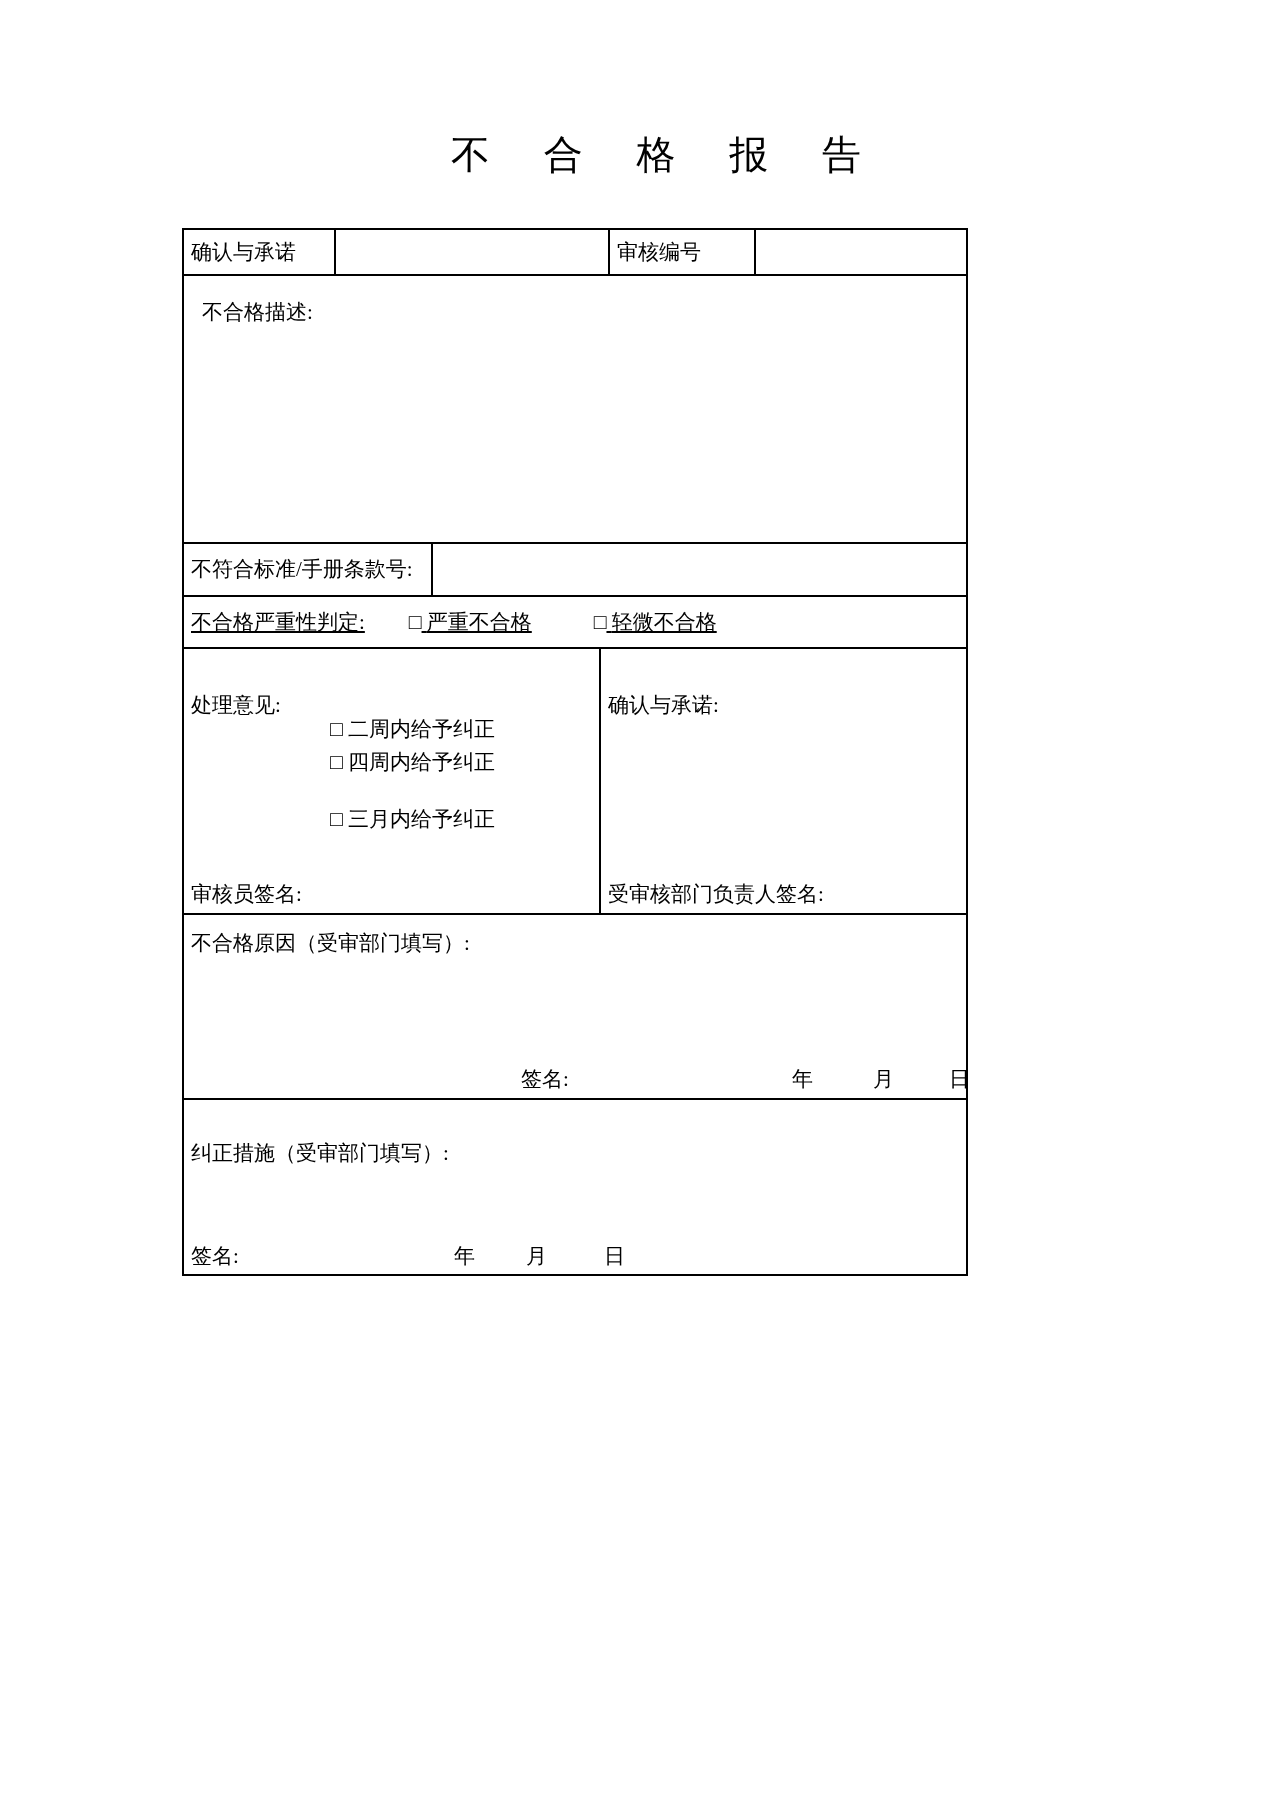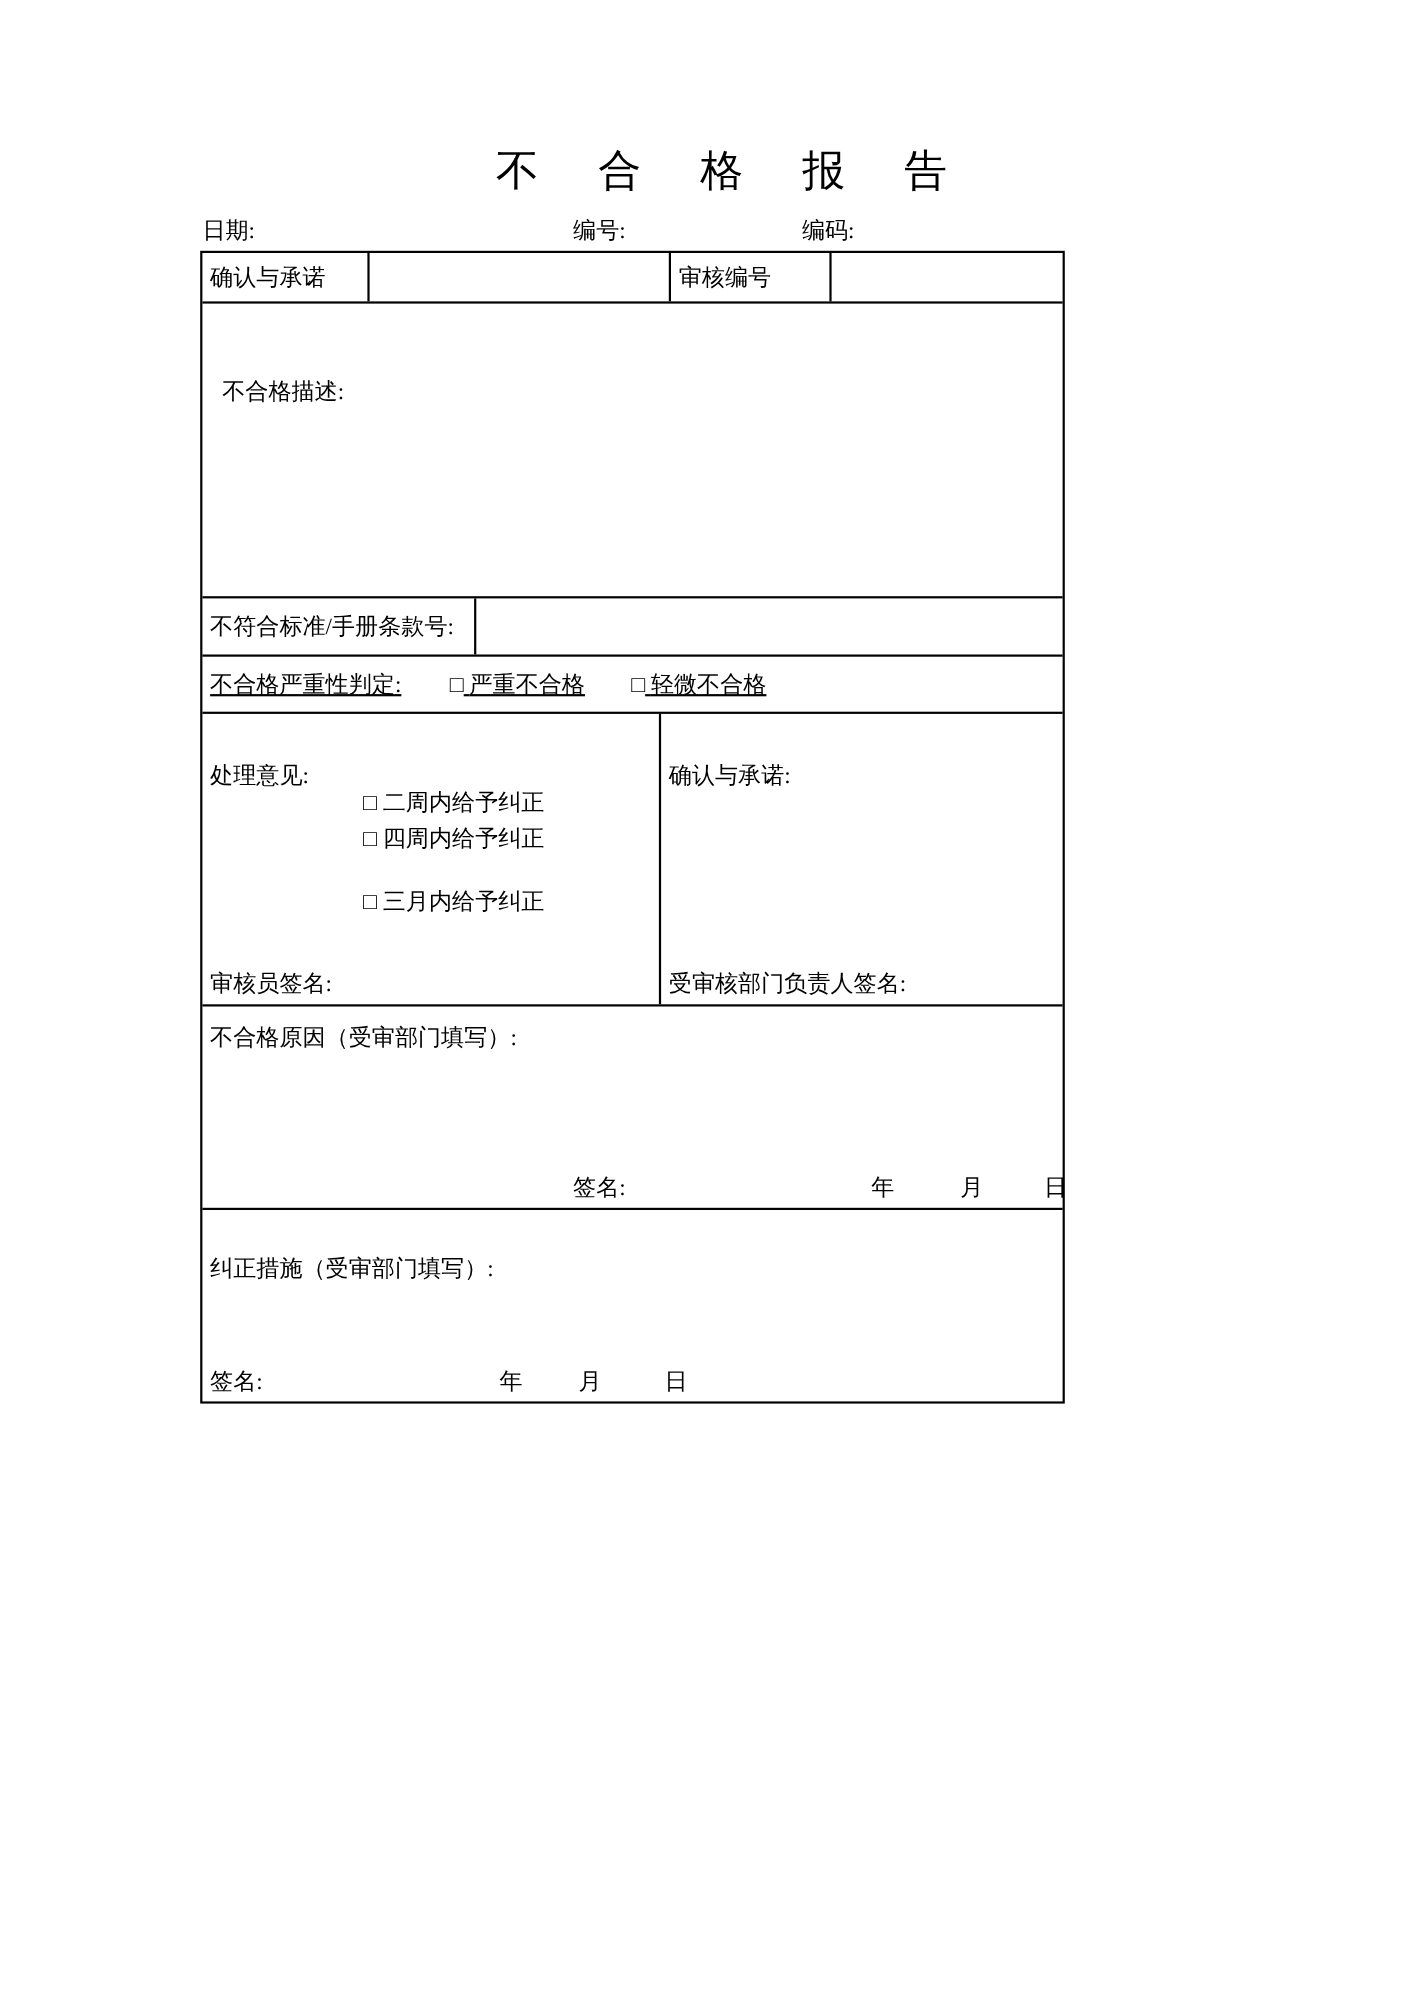--- a/index.html
+++ b/index.html
@@ -80,33 +80,33 @@
 
   
   .r1 { height: 46px; }
   .r1 .c1 { width: 152px; display: flex; align-items: center; }
   .r1 .c2 { width: 274px; }
   .r1 .c3 { width: 146px; display: flex; align-items: center; }
   .r1 .c4 { flex: 1; }
 
   
   .r2 { height: 268px; }
-  .r2 .c1 { width: 100%; padding-top: 22px; padding-left: 18px; margin-top: 44px; }
+  .r2 .c1 { width: 100%; padding-top: 22px; padding-left: 18px; }
 
   
   .r3 { height: 53px; }
   .r3 .c1 { width: 249px; display: flex; align-items: center; }
   .r3 .c2 { flex: 1; }
 
   
   .r4 { height: 52px; }
   .r4 .c1 { width: 100%; display: flex; align-items: center; text-decoration: underline; }
   .sev-label { display: inline-block; }
   .sev-opt1 { display: inline-block; margin-left: 44px; }
-  .sev-opt2 { display: inline-block; margin-left: 42px; }
+  .sev-opt2 { display: inline-block; margin-left: 62px; }
 
   
   .r5 { height: 266px; }
   .r5 .c1 { width: 417px; position: relative; }
   .r5 .c2 { flex: 1; position: relative; }
 
   .opinion-label {
     position: absolute;
     left: 7px;
     top: 42px;
@@ -197,25 +197,20 @@
     font-size: 21px;
   }
 </style>
 </head>
 <body>
 
 <div class="page">
 
   <div class="doc-title">不 合 格 报 告</div>
 
-  <div class="meta-row">
-    <span class="meta-item meta-date">日期:</span>
-    <span class="meta-item meta-number">编号:</span>
-    <span class="meta-item meta-code">编码:</span>
-  </div>
 
   <div class="form">
 
     <div class="row r1">
       <div class="cell c1 vline">
         <span>确认与承诺</span>
       </div>
       <div class="cell c2 vline"></div>
       <div class="cell c3 vline">
         <span>审核编号</span>

